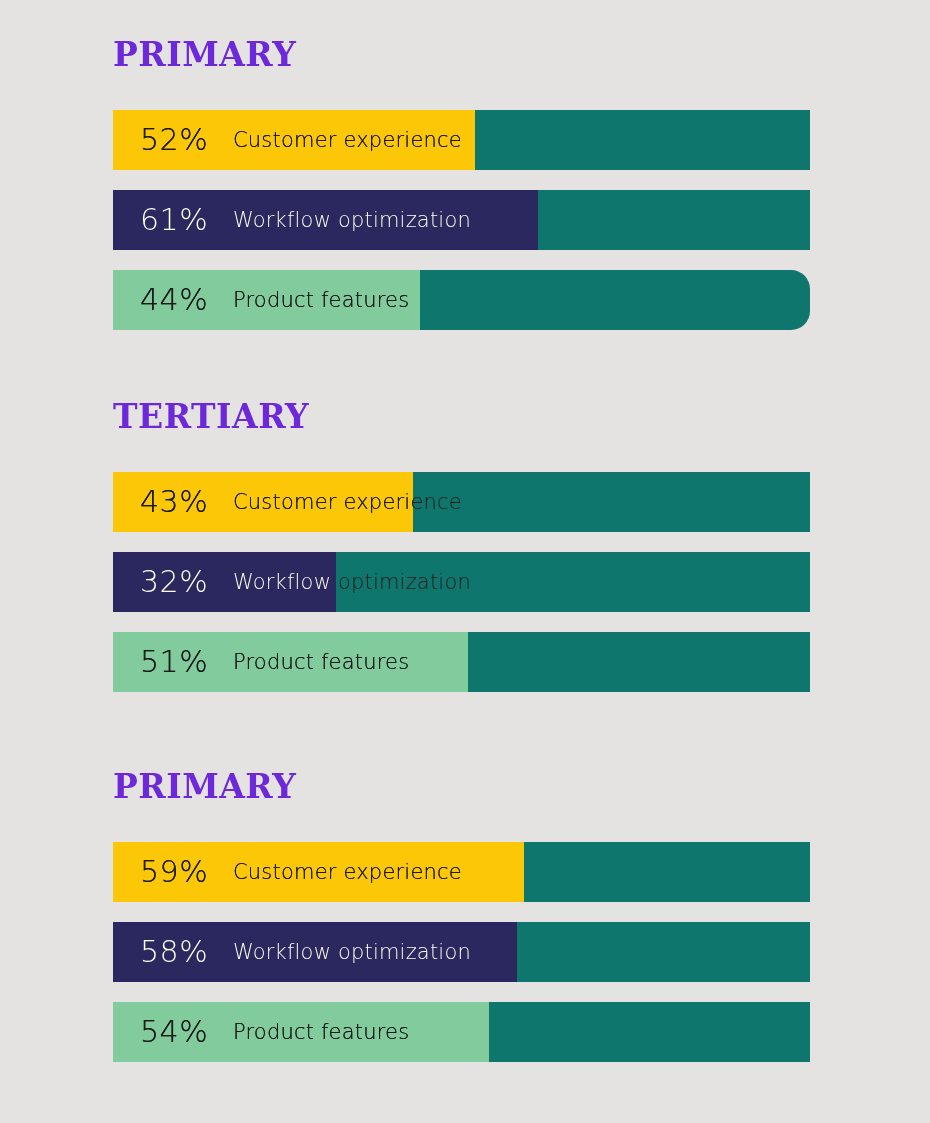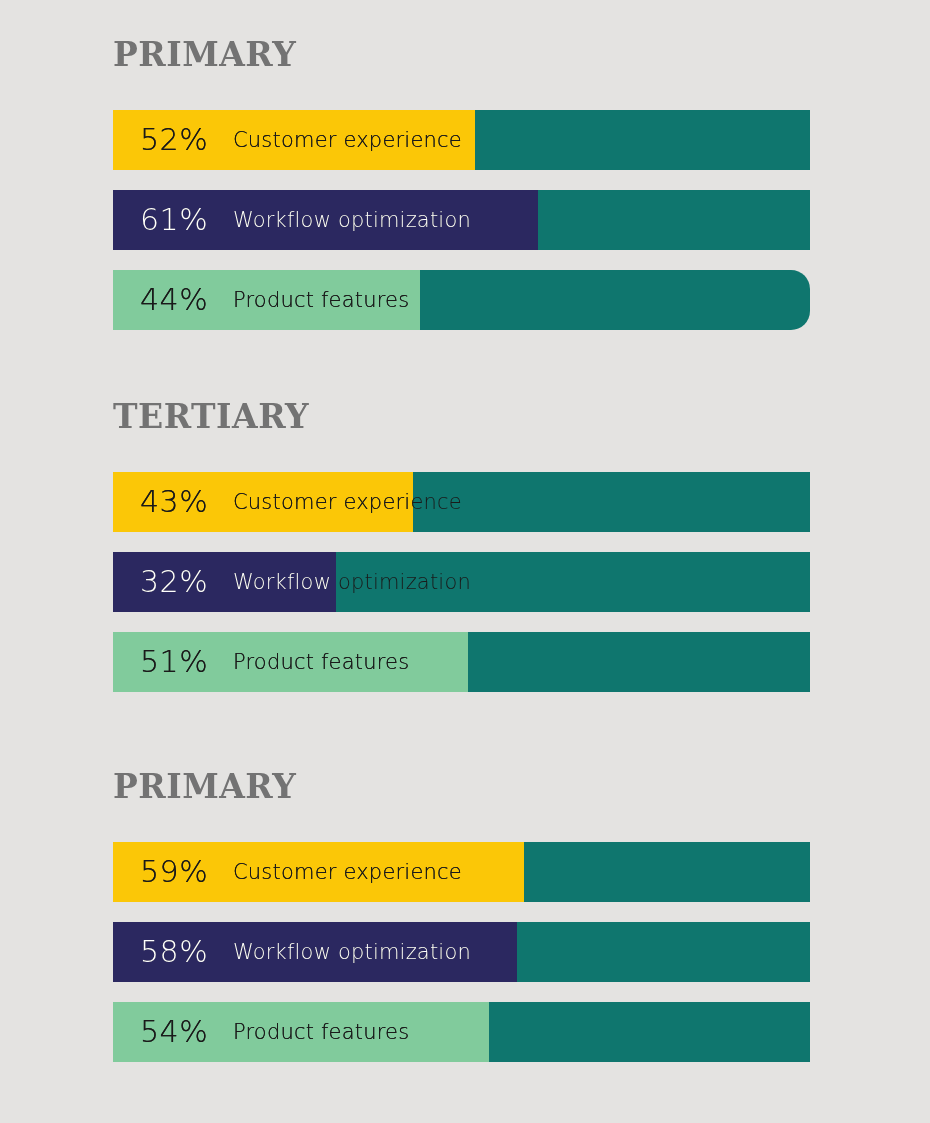--- a/index.html
+++ b/index.html
@@ -27,21 +27,21 @@
     position: absolute;
     left: 113px;
     width: 697px;
   }
 
   .section-heading {
     font-family: "DejaVu Serif", "Liberation Serif", serif;
     font-weight: bold;
     font-size: 33px;
     letter-spacing: 0.5px;
-    color: #737373;
+    color: #6d28d9;
     line-height: 1;
     margin: 0 0 0 0;
     position: absolute;
     left: 0;
     top: 0;
     white-space: nowrap;
   }
 
   .bars {
     position: absolute;

